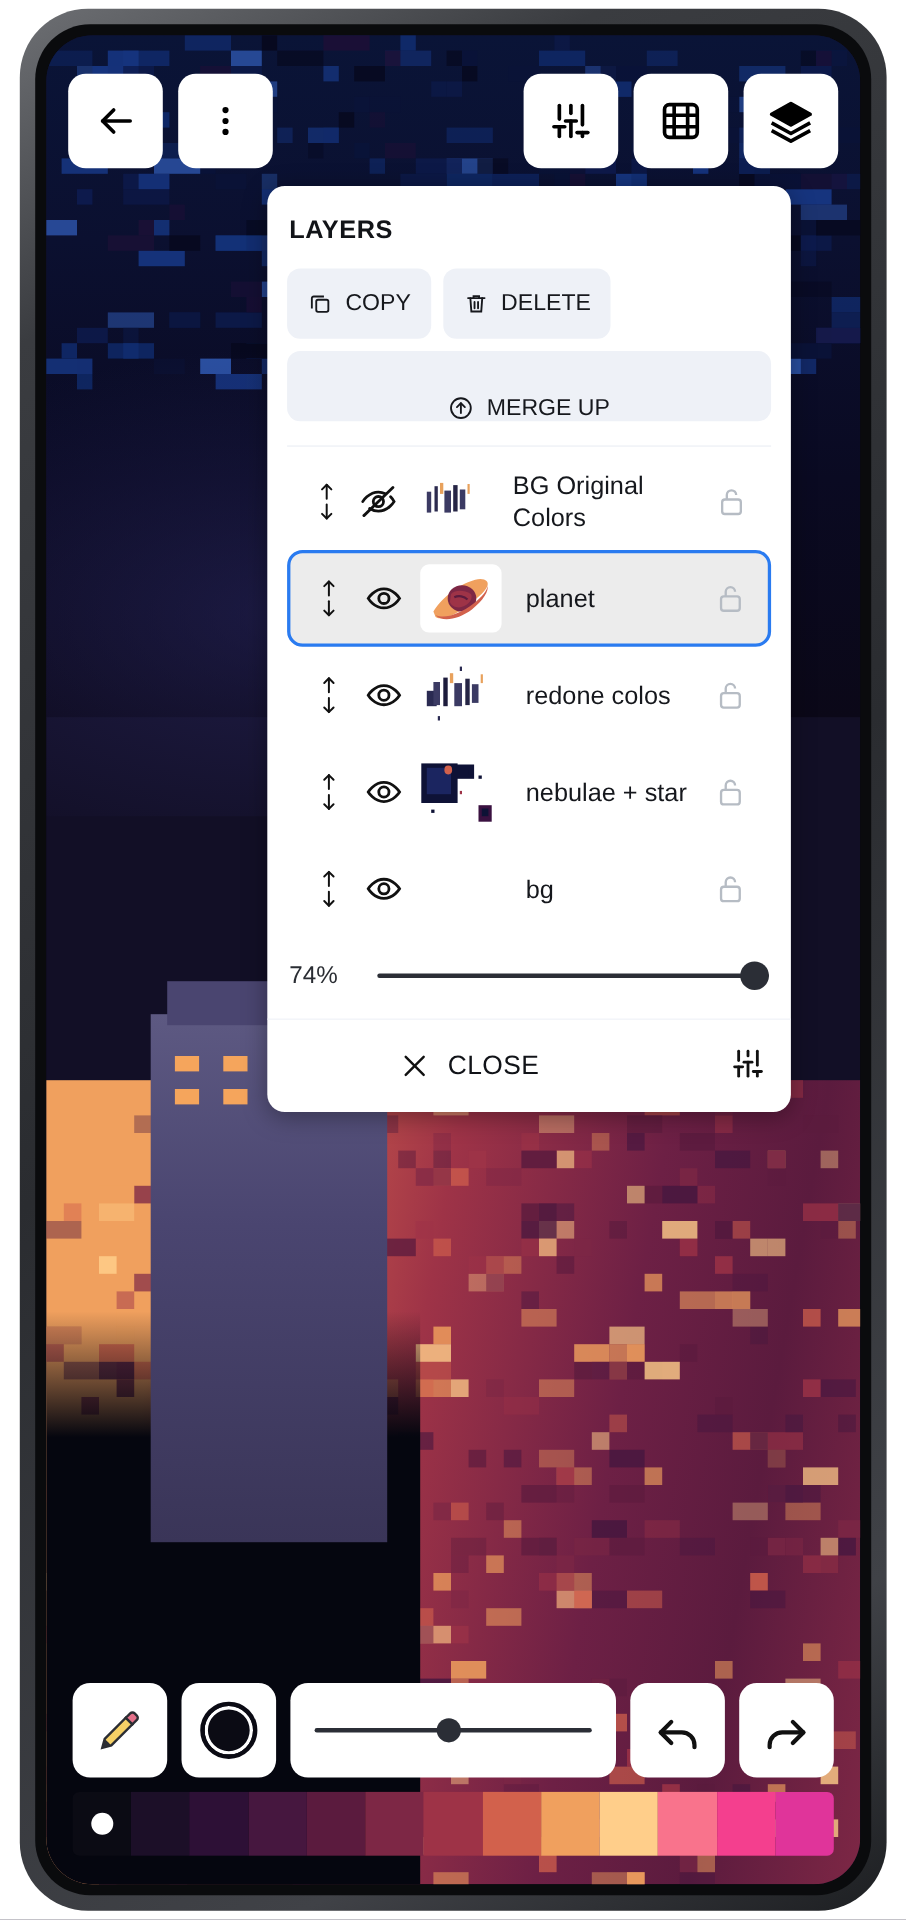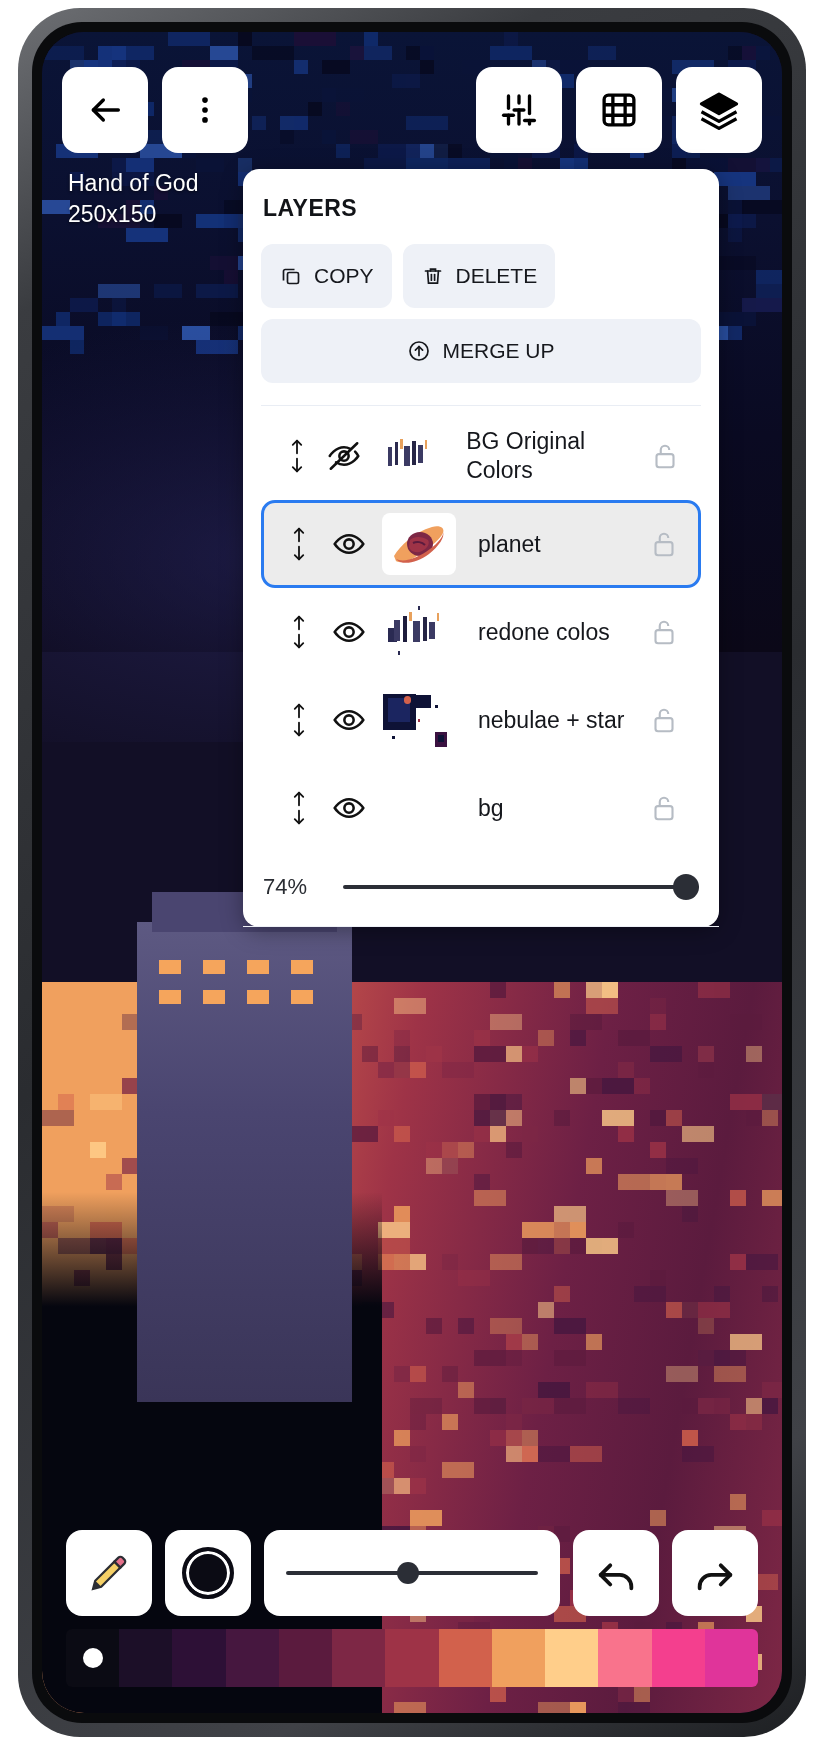--- a/index.html
+++ b/index.html
@@ -111,21 +111,21 @@
     color: #121418; padding: 0 20px 22px 20px;
   }
   #panel-actions { padding: 0 18px; display: flex; flex-wrap: wrap; gap: 11px; }
   .act-btn {
     background: #eef1f7; border-radius: 12px;
     height: 64px; display: flex; align-items: center; justify-content: center;
     gap: 11px; padding: 0 18px;
     font-size: 21px; color: #16181d;
     flex: 0 0 auto;
   }
-  .act-btn.wide { flex: 1 1 auto; }
+  .act-btn.wide { flex: 1 1 auto; align-items: flex-end; }
   .act-ico { width: 24px; height: 24px; display:block; }
 
   #panel-div-top { height: 1px; background: #e9edf4; margin: 22px 18px 0 18px; }
 
   #layer-list { padding: 6px 0 0 0; }
   .layer-row {
     display: flex; align-items: center;
     height: 88px;
     margin: 0 18px;
     padding: 0 12px;
@@ -974,24 +974,20 @@
 
         <div class="tb-btn">
           <svg width="42" height="42" viewBox="0 0 24 24" fill="none" stroke="#000" stroke-width="1.9" stroke-linejoin="round">
             <polygon points="12,3 22,8.5 12,14 2,8.5" fill="#000" stroke="#000"></polygon>
             <polyline points="2,13 12,18.5 22,13"></polyline>
             <polyline points="2,17 12,22.5 22,17"></polyline>
           </svg>
         </div>
       </div>
 
-      <div id="title-block">
-        <div id="title-name">Hand of God</div>
-        <div id="title-size">250x150</div>
-      </div>
 
       <div id="layers-panel">
 
         <div id="panel-title">LAYERS</div>
 
         <div id="panel-actions">
 
 
           <div class="act-btn">
             <svg class="act-ico" viewBox="0 0 24 24" fill="none" stroke="#16181d" stroke-width="1.7">
@@ -1201,20 +1197,42 @@
 
         <div id="opacity-row">
           <div id="opacity-value">74%</div>
           <div id="opacity-track">
             <div id="opacity-knob" style="right: 0%;"></div>
           </div>
         </div>
 
         <div id="panel-div-bot"></div>
 
+        <div id="close-row">
+          <div id="close-btn">
+            <svg width="28" height="28" viewBox="0 0 24 24" fill="none" stroke="#111" stroke-width="1.9" stroke-linecap="round">
+              <line x1="5" y1="5" x2="19" y2="19"></line>
+              <line x1="19" y1="5" x2="5" y2="19"></line>
+            </svg>
+            <span id="close-label">CLOSE</span>
+          </div>
+          <div id="settings-btn">
+            <svg width="34" height="34" viewBox="0 0 24 24" fill="none" stroke="#111" stroke-width="1.8" stroke-linecap="round">
+              <line x1="6" y1="4" x2="6" y2="10"></line>
+                <line x1="6" y1="14" x2="6" y2="20"></line>
+              <line x1="3.4" y1="14" x2="8.6" y2="14"></line>
+              <line x1="12" y1="4" x2="12" y2="7"></line>
+                <line x1="12" y1="11" x2="12" y2="20"></line>
+              <line x1="9.4" y1="11" x2="14.6" y2="11"></line>
+              <line x1="18" y1="4" x2="18" y2="13"></line>
+                <line x1="18" y1="17" x2="18" y2="20"></line>
+              <line x1="15.4" y1="17" x2="20.6" y2="17"></line>
+            </svg>
+          </div>
+        </div>
       </div>
 
       <div id="bottom-toolbar">
 
         <div class="bt-btn">
           <svg width="48" height="48" viewBox="0 0 24 24">
             <path d="M4 20l1.1-4.1 9.6-9.6 3 3-9.6 9.6L4 20z" fill="#f5d066" stroke="#2b2d33" stroke-width="1.1"></path>
             <path d="M14.7 6.3l2-2a1.4 1.4 0 0 1 2 0l1 1a1.4 1.4 0 0 1 0 2l-2 2z" fill="#e4708a" stroke="#2b2d33" stroke-width="1.1"></path>
             <path d="M4 20l1.1-4.1 1.6 1.5 1.4 1.5z" fill="#2b2d33"></path>
           </svg>

